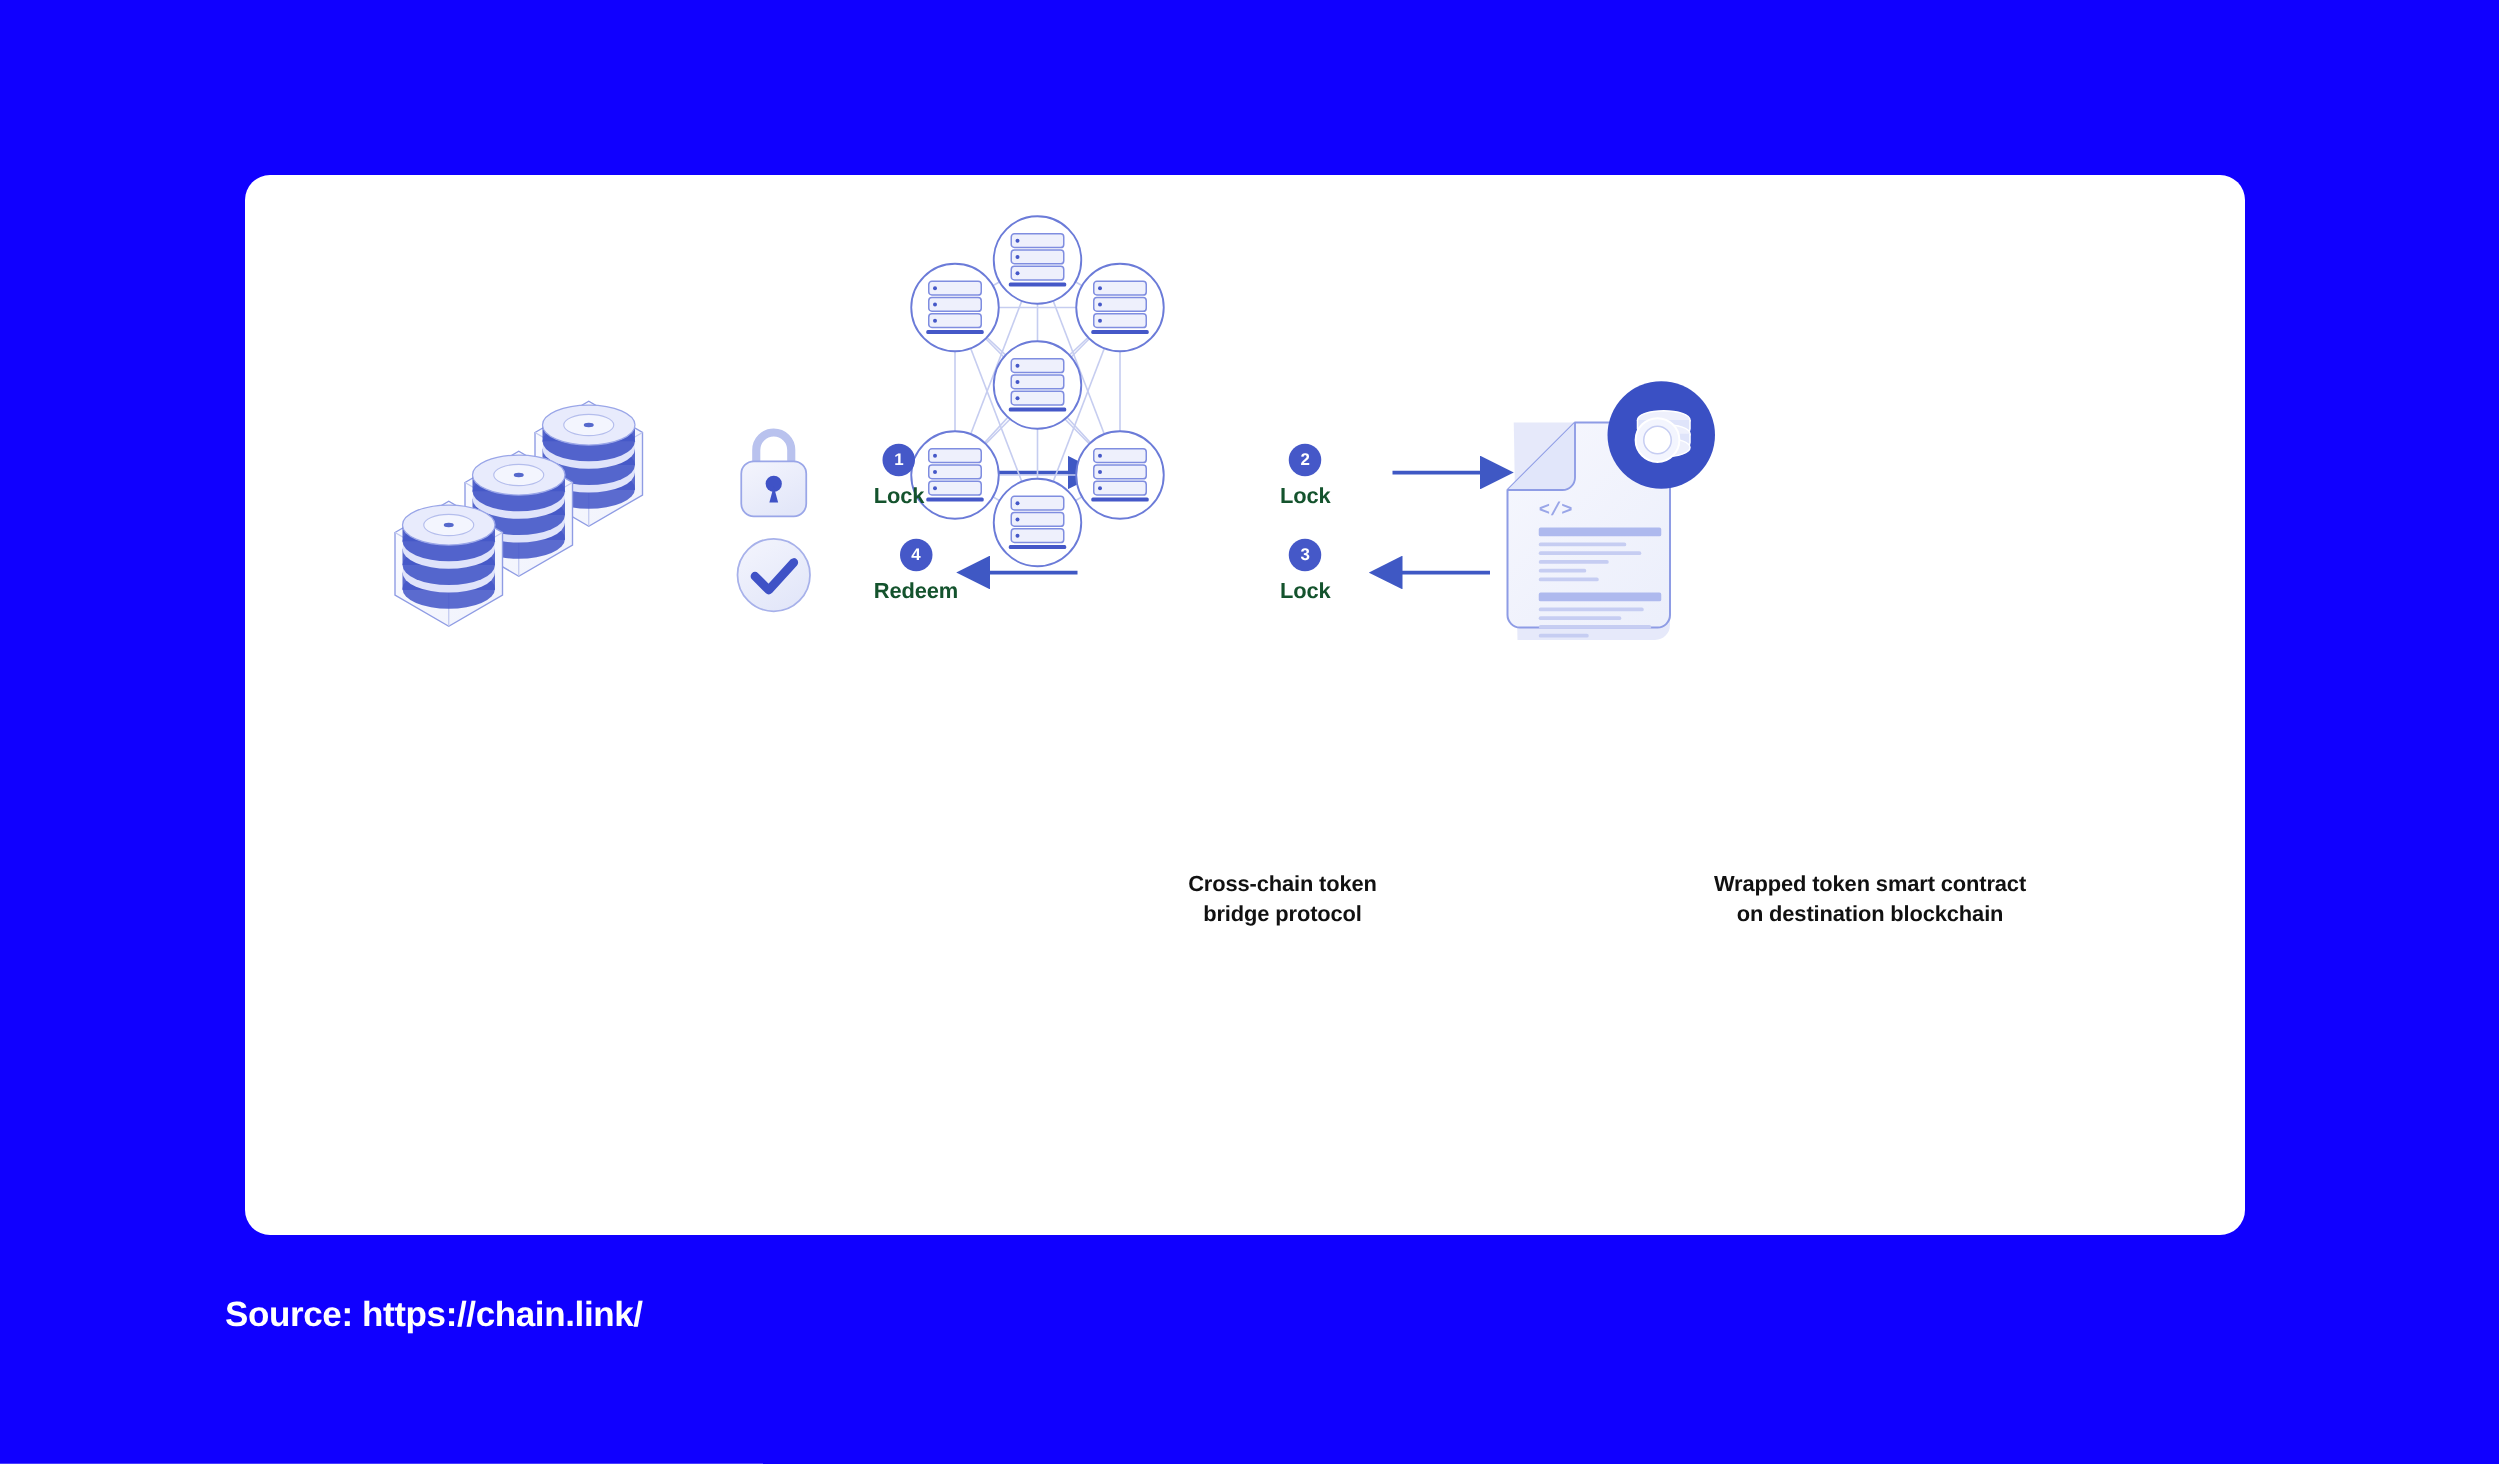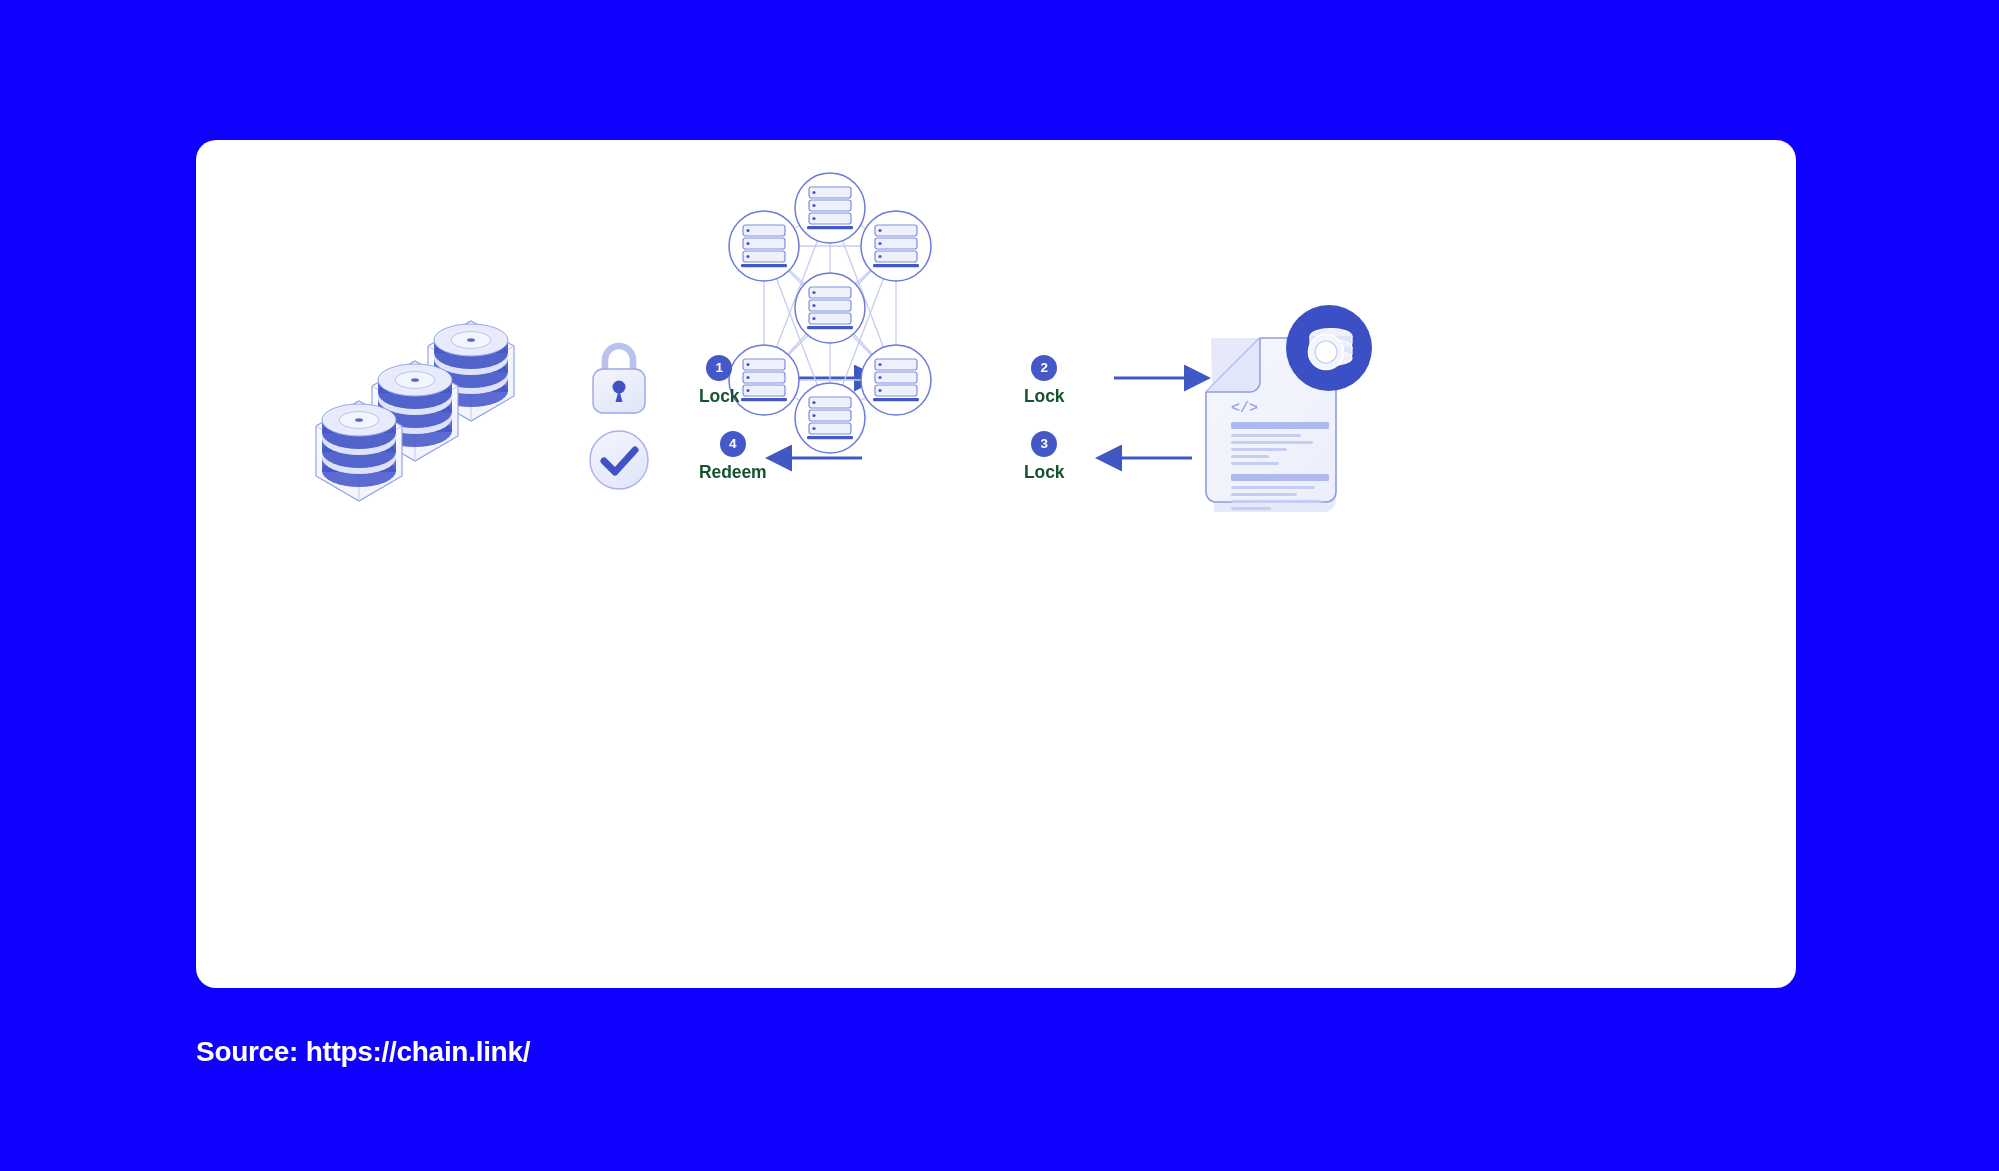--- a/index.html
+++ b/index.html
@@ -70,21 +70,21 @@
     font-family: "Liberation Sans", sans-serif;
   }
   #step-lock   { left: 503px; top: 215px; }
   #step-redeem { left: 503px; top: 291px; }
   #step-mint   { left: 828px; top: 215px; }
   #step-burn   { left: 828px; top: 291px; }
 
   
   #source {
     position: absolute;
-    left: 196px; top: 1036px;
+    left: 180px; top: 1036px;
     color: #ffffff;
     font-size: 28px;
     font-weight: 700;
     letter-spacing: -0.3px;
     font-family: "Liberation Sans", sans-serif;
   }
 
   svg { display: block; }
 </style>
 </head>
@@ -390,17 +390,25 @@
     <div class="step-badge">2</div>
     <div class="step-label">Lock</div>
   </div>
 
   <div class="step" id="step-burn">
     <div class="step-badge">3</div>
     <div class="step-label">Lock</div>
   </div>
 
 
-
+  <div class="caption" id="cap-center">
+    <div>Cross-chain token</div>
+    <div>bridge protocol</div>
+  </div>
+
+  <div class="caption" id="cap-right">
+    <div>Wrapped token smart contract</div>
+    <div>on destination blockchain</div>
+  </div>
 
 </div>
 
 <div id="source">Source: https://chain.link/</div>
 
 </body></html>

